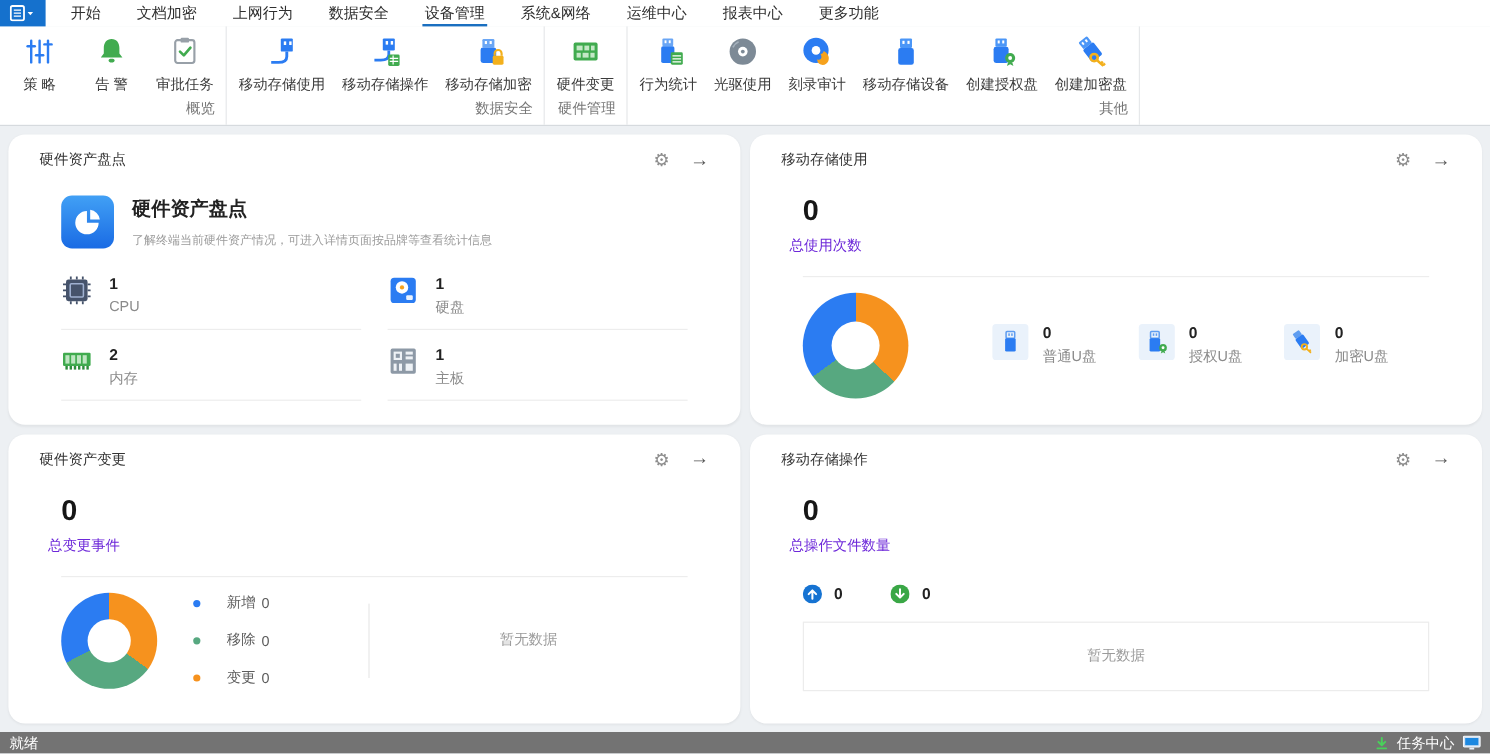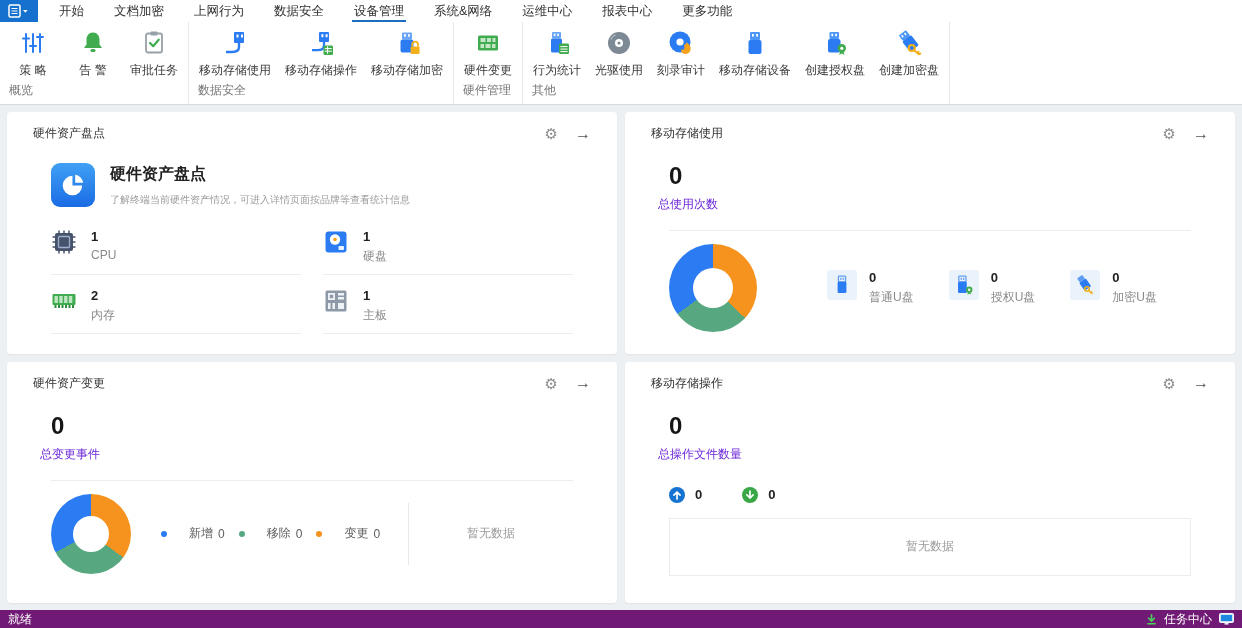--- a/index.html
+++ b/index.html
@@ -12,25 +12,25 @@
   .menu-item{font-size:12.5px;color:#2f2f2f;padding:0 15px;display:flex;align-items:center;position:relative;cursor:pointer;white-space:nowrap}
   .menu-item.active::after{content:"";position:absolute;left:13px;right:13px;bottom:0;height:2px;background:#1a6fc0}
   
   .ribbon{height:82px;background:#fff;border-bottom:1px solid #d6dade;display:flex;align-items:stretch}
   .rgroup{display:flex;flex-direction:column;border-right:1px solid #e6e8ea;padding:0 3px}
   .ritems{display:flex;align-items:stretch;height:58px;padding-top:3px}
   .ritem{display:flex;flex-direction:column;align-items:center;justify-content:flex-start;padding:3px 7px 0;min-width:46px;cursor:pointer}
   .ritem.selected{background:#cfe3f5}
   .ricon{width:30px;height:30px;display:flex;align-items:center;justify-content:center}
   .rlabel{font-size:12px;color:#3a3a3a;margin-top:4px;white-space:nowrap}
-  .rgrouplabel{font-size:12px;color:#767676;text-align:left;padding:3px 6px 6px;white-space:nowrap}
+  .rgrouplabel{font-size:12px;color:#767676;text-align:right;padding:3px 6px 6px;white-space:nowrap}
   
   .content{position:absolute;top:105px;left:0;right:0;bottom:18px;padding:7px;box-sizing:border-box;
            display:grid;grid-template-columns:1fr 1fr;grid-template-rows:1fr 1fr;gap:8px}
-  .card{background:#fff;border-radius:4px;box-shadow:0 1px 2px rgba(0,0,0,.05);overflow:hidden}
+  .card{background:#fff;border-radius:14px;box-shadow:0 1px 2px rgba(0,0,0,.05);overflow:hidden}
   .card-head{display:flex;align-items:center;justify-content:space-between;padding:13px 26px 0}
   .card-title{font-size:12px;color:#333}
   .head-icons{display:flex;align-items:center;gap:17px}
   .gear{font-size:15px;color:#8d8d8d;line-height:1;cursor:pointer}
   .goarrow{font-size:16px;color:#555;line-height:1;cursor:pointer}
   
   .hero{display:flex;align-items:flex-start;padding:21px 44px 0}
   .hero-icon{width:44px;height:44px;border-radius:9px;background:linear-gradient(180deg,#41a0f5,#1a6be4);
              display:flex;align-items:center;justify-content:center;flex:none}
   .hero-text{margin-left:15px;padding-top:1px}
@@ -50,33 +50,33 @@
   .donut{position:relative;border-radius:50%;flex:none}
   .donut .hole{position:absolute;background:#fff;border-radius:50%;top:50%;left:50%;transform:translate(-50%,-50%)}
   .d88{width:88px;height:88px}.d88 .hole{width:40px;height:40px}
   .d80{width:80px;height:80px}.d80 .hole{width:36px;height:36px}
   .usage-stats{display:flex;flex:1;justify-content:space-between;margin-left:70px;padding-right:34px}
   .ustat{display:flex;align-items:flex-start}
   .ustat-icon{width:30px;height:30px;background:#eaf2fb;border-radius:3px;display:flex;align-items:center;justify-content:center;flex:none}
   .ustat-text{margin-left:12px}
   
   .change-body{display:flex;align-items:center;padding:13px 44px 0}
-  .legend{margin-left:30px;display:flex;flex-direction:row;gap:14px;min-width:118px}
+  .legend{margin-left:30px;display:flex;flex-direction:column;gap:14px;min-width:118px}
   .lrow{display:flex;align-items:center;font-size:12px;color:#5c5c5c}
   .ldot{width:6px;height:6px;border-radius:50%;margin-right:22px;flex:none}
   .lval{margin-left:5px}
   .vdiv{width:1px;background:#e8e8e8;height:62px;margin-left:28px;flex:none}
   .empty-text{flex:1;text-align:center;font-size:12px;color:#9b9b9b}
   
   .ops-row{display:flex;align-items:center;padding:24px 44px 0}
   .op{display:flex;align-items:center;font-size:13px;font-weight:700;color:#222;margin-right:40px}
   .op .opv{margin-left:10px}
   .empty-box{margin:15px 44px 0 44px;border:1px solid #ececec;height:56px;display:flex;align-items:center;justify-content:center;font-size:12px;color:#9b9b9b}
   
-  .statusbar{position:absolute;left:0;right:0;bottom:0;height:18px;background:#701a75;color:#fff;
+  .statusbar{position:absolute;left:0;right:0;bottom:0;height:18px;background:#737373;color:#fff;
              display:flex;align-items:center;justify-content:space-between;padding:0 8px;font-size:12px;box-sizing:border-box}
   .sb-right{display:flex;align-items:center;gap:7px;cursor:pointer}
 </style>
 </head>
 <body>
 
 <div class="menubar">
   <div class="appbtn">
     <svg viewBox="0 0 22 14" width="22" height="14">
       <rect x="1" y="1" width="11" height="12" rx="1.5" fill="none" stroke="#fff" stroke-width="1.5"></rect>

